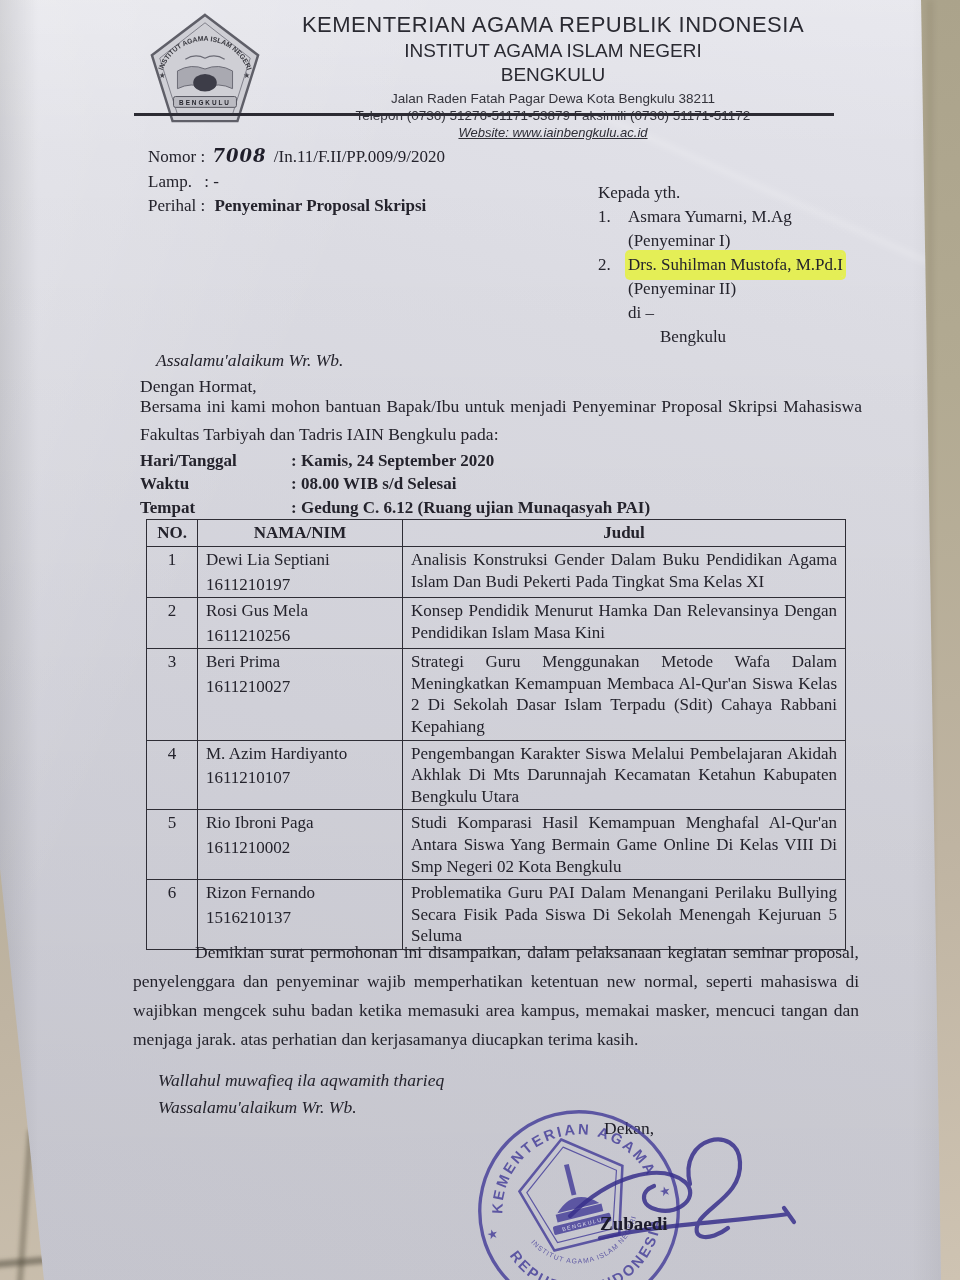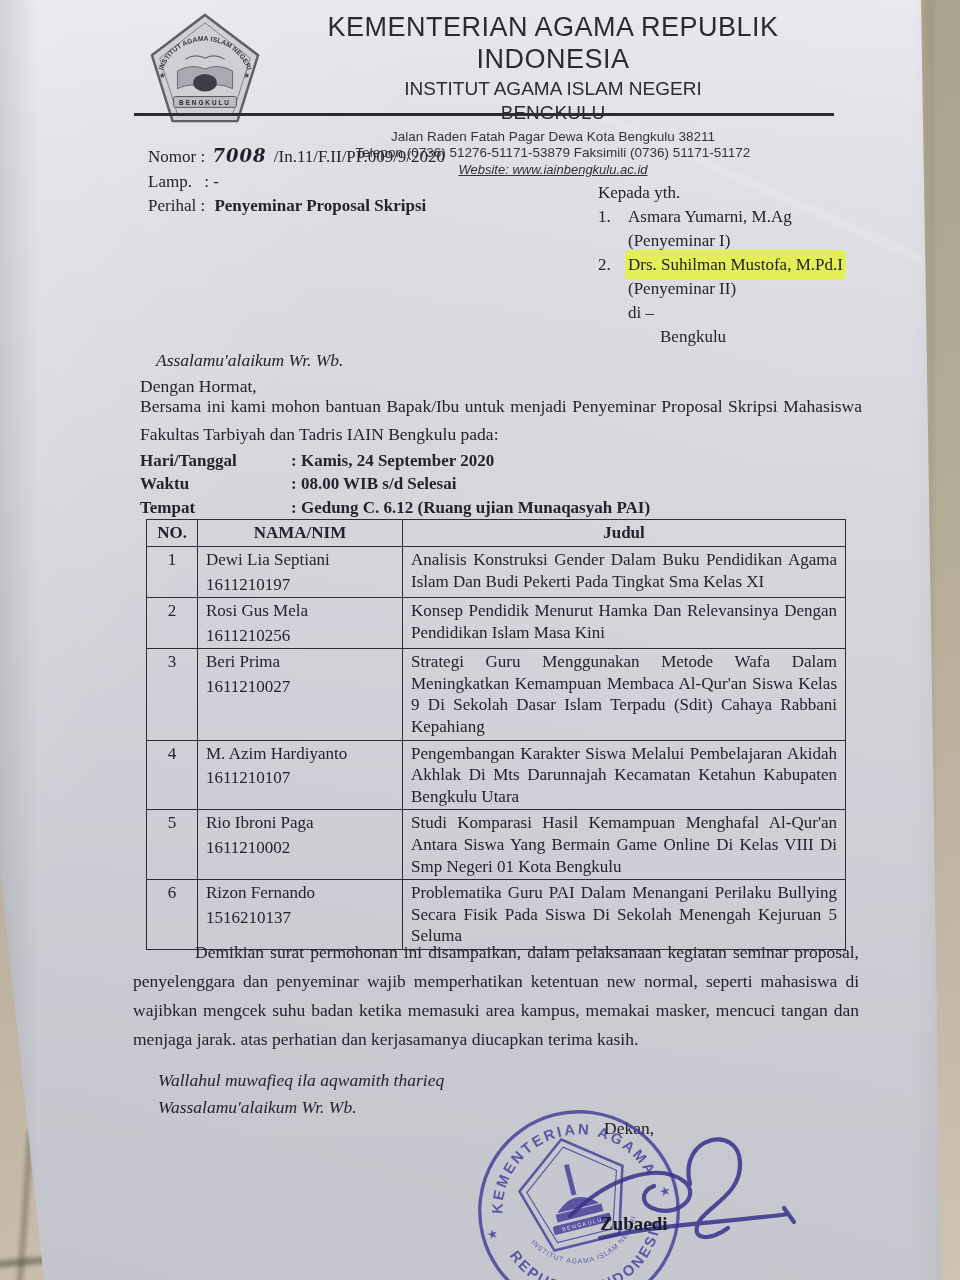--- a/index.html
+++ b/index.html
@@ -21,21 +21,21 @@
     linear-gradient(to left,rgba(0,0,0,.08) 0%,rgba(0,0,0,0) 5%),
     linear-gradient(115deg,rgba(255,255,255,.25) 0%,rgba(255,255,255,0) 30%),
     linear-gradient(to bottom,rgba(255,255,255,.18) 0%,rgba(0,0,0,0) 12%,rgba(0,0,0,.05) 90%);}
   .crease{position:absolute;left:560px;top:190px;width:420px;height:3px;background:rgba(255,255,255,.35);transform:rotate(24deg);filter:blur(3px);}
 
   .abs{position:absolute;}
   .sans{font-family:"Liberation Sans",sans-serif;}
 
   
   .lh-title{left:258px;top:12px;width:590px;text-align:center;line-height:1.18;color:#2a2a32;}
-  .lh-ministry{font-size:27px;letter-spacing:.5px;font-weight:500;}
+  .lh-ministry{font-size:22px;letter-spacing:.5px;font-weight:500;}
   .lh-institute{font-size:19px;margin-top:2px;}
   .lh-city{font-size:19px;margin-top:2px;}
   .lh-address{font-size:13.5px;margin-top:4px;color:#33333b;}
   .lh-phone{font-size:13.5px;margin-top:1px;color:#33333b;}
   .lh-web{font-size:13px;font-style:italic;text-decoration:underline;margin-top:1px;color:#2e2e36;}
   .lh-rule{left:134px;top:113px;width:700px;height:3px;background:#2c2b33;}
   .dateline{left:560px;top:119px;width:300px;font-size:17.5px;font-weight:600;color:#2a2933;}
   .dateline .dl-date{margin-left:30px;}
 
   
@@ -198,37 +198,37 @@
               <div class="nim">1611210256</div>
             </td>
           <td class="cell-judul">Konsep Pendidik Menurut Hamka Dan Relevansinya Dengan Pendidikan Islam Masa Kini</td>
         </tr>
         <tr>
           <td class="cell-no">3</td>
           <td>
               <div>Beri Prima</div>
               <div class="nim">1611210027</div>
             </td>
-          <td class="cell-judul">Strategi Guru Menggunakan Metode Wafa Dalam Meningkatkan Kemampuan Membaca Al-Qur'an Siswa Kelas 9 Di Sekolah Dasar Islam Terpadu (Sdit) Cahaya Rabbani Kepahiang</td>
+          <td class="cell-judul">Strategi Guru Menggunakan Metode Wafa Dalam Meningkatkan Kemampuan Membaca Al-Qur'an Siswa Kelas 2 Di Sekolah Dasar Islam Terpadu (Sdit) Cahaya Rabbani Kepahiang</td>
         </tr>
         <tr>
           <td class="cell-no">4</td>
           <td>
               <div>M. Azim Hardiyanto</div>
               <div class="nim">1611210107</div>
             </td>
           <td class="cell-judul">Pengembangan Karakter Siswa Melalui Pembelajaran Akidah Akhlak Di Mts Darunnajah Kecamatan Ketahun Kabupaten Bengkulu Utara</td>
         </tr>
         <tr>
           <td class="cell-no">5</td>
           <td>
               <div>Rio Ibroni Paga</div>
               <div class="nim">1611210002</div>
             </td>
-          <td class="cell-judul">Studi Komparasi Hasil Kemampuan Menghafal Al-Qur'an Antara Siswa Yang Bermain Game Online Di Kelas VIII Di Smp Negeri 01 Kota Bengkulu</td>
+          <td class="cell-judul">Studi Komparasi Hasil Kemampuan Menghafal Al-Qur'an Antara Siswa Yang Bermain Game Online Di Kelas VIII Di Smp Negeri 02 Kota Bengkulu</td>
         </tr>
         <tr>
           <td class="cell-no">6</td>
           <td>
               <div>Rizon Fernando</div>
               <div class="nim">1516210137</div>
             </td>
           <td class="cell-judul">Problematika Guru PAI Dalam Menangani Perilaku Bullying Secara Fisik Pada Siswa Di Sekolah Menengah Kejuruan 5 Seluma</td>
         </tr>
       </tbody>

